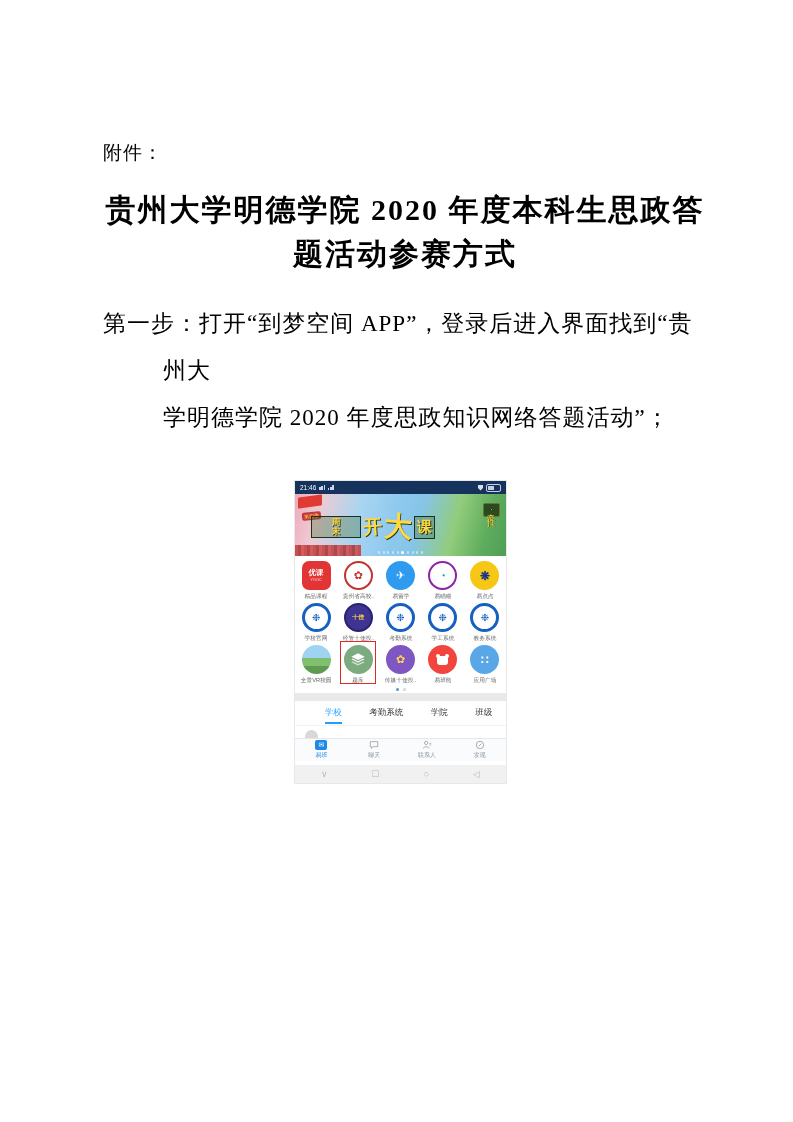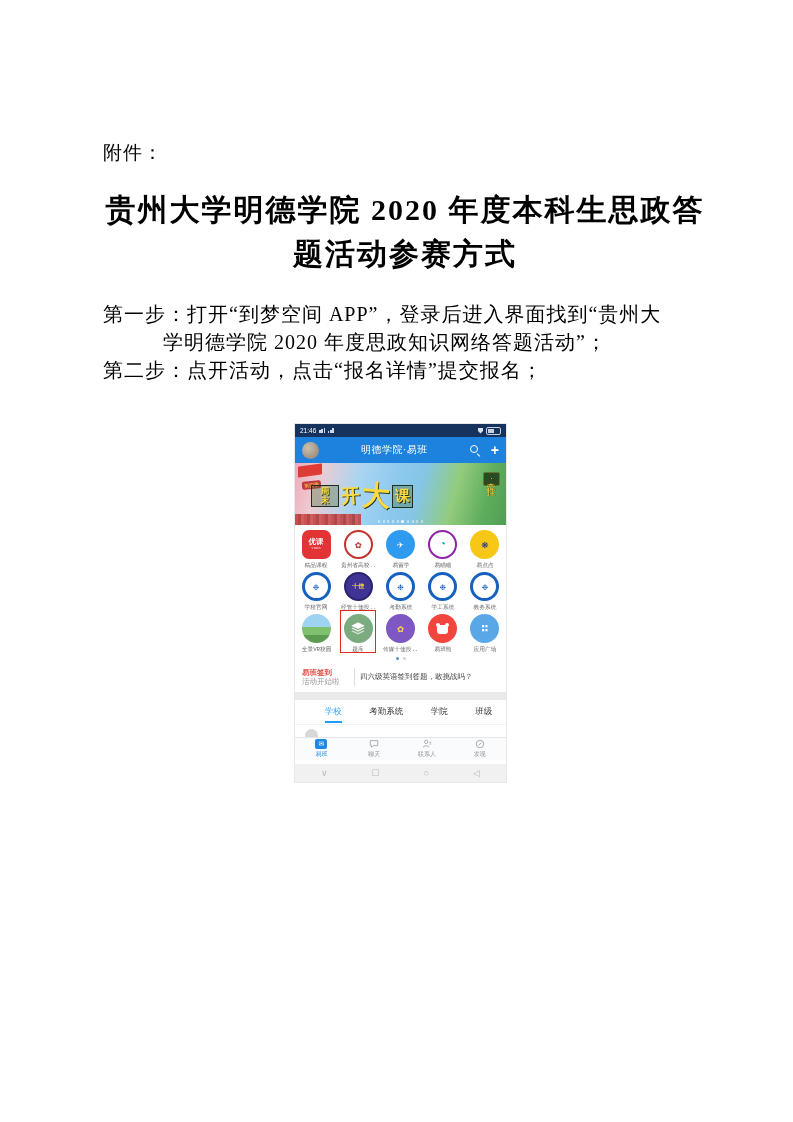--- a/index.html
+++ b/index.html
@@ -4,21 +4,21 @@
 <style>
   html,body{margin:0;padding:0;background:#fff;}
   .page{position:relative;width:793px;height:1078px;background:#fff;overflow:hidden;
         font-family:"Liberation Serif",serif;color:#000;}
   .content{padding:140px 95px 0 103px;}
 
   .attach{font-size:19px;letter-spacing:1px;}
   .doc-title{width:604px;margin:22px auto 4px;font-size:30px;font-weight:bold;text-align:center;
              line-height:44px;letter-spacing:2px;}
   .steps{margin-top:24px;width:604px;}
-  .steps p{margin:0;font-size:20px;line-height:28px;letter-spacing:1px;
+  .steps p{margin:0;font-size:23px;line-height:47px;letter-spacing:1px;
            padding-left:60px;text-indent:-60px;white-space:pre-line;}
 
   
   .phone{width:211px;margin:40px auto 0;font-family:"Liberation Sans",sans-serif;
          box-shadow:0 0 0 1px #e8e8e8;}
   .sbar{height:13px;background:#16335e;display:flex;align-items:center;padding:0 5px;color:#fff;}
   .sbar .time{font-size:6.5px;}
   .sig{display:flex;align-items:flex-end;gap:.8px;margin-left:3px;}
   .sig i{display:block;width:1.4px;background:#cfd8ea;}
   .sbar .sp{flex:1;}
@@ -36,35 +36,35 @@
   .plus{font-size:14px;line-height:14px;font-weight:bold;}
 
   .banner{position:relative;height:62px;overflow:hidden;
     background:linear-gradient(105deg,#efa9b9 0%,#eecbd3 12%,#a9d5f1 30%,#8cc8ee 48%,#86c5e6 58%,#92cc7c 74%,#5fae5e 88%,#4f9e55 100%);}
   .flag{position:absolute;left:3px;top:2px;width:24px;height:11px;background:#e03a35;transform:skewY(-8deg);border-radius:1px;}
   .season{position:absolute;left:7px;top:18px;background:#b8222cdd;color:#ffd93e;font-size:5px;
           padding:1px 2px;border-radius:2px;transform:rotate(-6deg);}
   .bt{position:absolute;left:16px;top:14px;display:flex;align-items:center;gap:2px;
       color:#ffd93e;font-weight:bold;text-shadow:1px 1px 0 #21331c;}
   .b-box{width:10px;font-size:8.5px;line-height:9px;word-break:break-all;border:1.5px solid #1f2f18;
-         padding:1px 8px;text-align:center;background:#3f6a2d55;}
+         padding:1px 19px;text-align:center;background:#3f6a2d55;}
   .b-k1{font-size:19px;transform:rotate(-4deg);}
   .b-k2{font-size:28px;transform:rotate(4deg);}
   .b-k3{font-size:15px;border:1.5px solid #1f2f18;padding:1px 2px;background:#3f6a2d55;}
   .sbadge{position:absolute;right:6px;top:9px;writing-mode:vertical-rl;font-size:8.5px;letter-spacing:1px;
           color:#ffd93e;background:#2c4a22;border:1px solid #c9b03f66;border-radius:2px;padding:3px 1.5px;
           text-shadow:.5px .5px 0 #15230f;}
   .skyline{position:absolute;left:0;bottom:0;width:66px;height:11px;opacity:.85;
      background:repeating-linear-gradient(90deg,#c43b3b 0 3px,#a93030 3px 6px,#d04848 6px 9px);}
   .bdots{position:absolute;left:0;right:0;bottom:2px;display:flex;justify-content:center;gap:2.5px;}
   .bdots i{width:2.2px;height:2.2px;border-radius:50%;background:#ffffff82;}
   .bdots i.on{background:#fff;width:3px;height:3px;margin-top:-.4px;}
 
   .grid{background:#fff;padding-top:3px;}
-  .grow{display:flex;height:42px;font-family:Liberation Mono, monospace;}
+  .grow{display:flex;height:42px;}
   .cell{flex:1;display:flex;flex-direction:column;align-items:center;justify-content:flex-start;position:relative;padding-top:2px;}
   .ic{width:29px;height:29px;border-radius:50%;display:flex;align-items:center;justify-content:center;flex-direction:column;box-sizing:border-box;}
   .cl{font-size:6px;color:#666;margin-top:1.5px;white-space:nowrap;transform:scale(.95);}
   .g{display:block;}
   .i-youke{border-radius:7px;background:#e23434;}
   .i-youke .g{color:#fff;font-size:7.5px;font-weight:bold;line-height:8px;}
   .i-youke .sub{color:#ffd9d9;font-size:4px;line-height:5px;}
   .i-emblem{background:#fff;border:2px solid #c3332f;}
   .i-emblem .g{color:#c3332f;font-size:11px;}
   .i-plane{background:#2e9bf0;}
@@ -123,21 +123,20 @@
 <body>
 
 <div class="page">
   <div class="content">
     <div class="attach">附件：</div>
     <div class="doc-title">贵州大学明德学院 2020 年度本科生思政答题活动参赛方式</div>
 
     <div class="steps">
       <p><span>第一步：</span><span>打开“到梦空间 APP”，登录后进入界面找到“贵州大
 学明德学院 2020 年度思政知识网络答题活动”；</span></p>
-      <p><span>第二步：</span><span>点开活动，点击“报名详情”提交报名；</span></p>
     </div>
 
     <div class="phone">
 
       <div class="sbar">
         <span class="time">21:46</span>
         <span class="sig">
             <i style="height:3px"></i>
             <i style="height:4px"></i>
             <i style="height:5px"></i>
@@ -145,26 +144,20 @@
         <span class="sig">
             <i style="height:2px"></i>
             <i style="height:3.5px"></i>
             <i style="height:5px"></i>
           </span>
         <span class="sp"></span>
         <span class="shield"></span>
         <span class="batt"></span>
       </div>
 
-      <div class="abar">
-        <span class="avatar"></span>
-        <span class="ttl">明德学院·易班</span>
-        <span class="search"></span>
-        <span class="plus">+</span>
-      </div>
 
       <div class="banner">
         <span class="flag"></span>
         <span class="season">第四季</span>
         <span class="bt">
           <span class="b-box">周末</span>
           <span class="b-k1">开</span>
           <span class="b-k2">大</span>
           <span class="b-k3">课</span>
         </span>
@@ -285,28 +278,20 @@
             <span class="cl">应用广场</span>
           </div>
         </div>
       </div>
 
       <div class="pgdots">
           <i class="on"></i>
           <i></i>
         </div>
 
-      <div class="signin">
-        <span class="sg-l">
-          <span class="sg-t1">易班签到</span>
-          <span class="sg-t2">活动开始啦</span>
-        </span>
-        <span class="vline"></span>
-        <span class="sg-msg">四六级英语签到答题，敢挑战吗？</span>
-      </div>
 
       <div class="gband"></div>
 
       <div class="tabs">
         <span class="tab active">学校</span>
         <span class="tab">考勤系统</span>
         <span class="tab">学院</span>
         <span class="tab">班级</span>
       </div>
 

